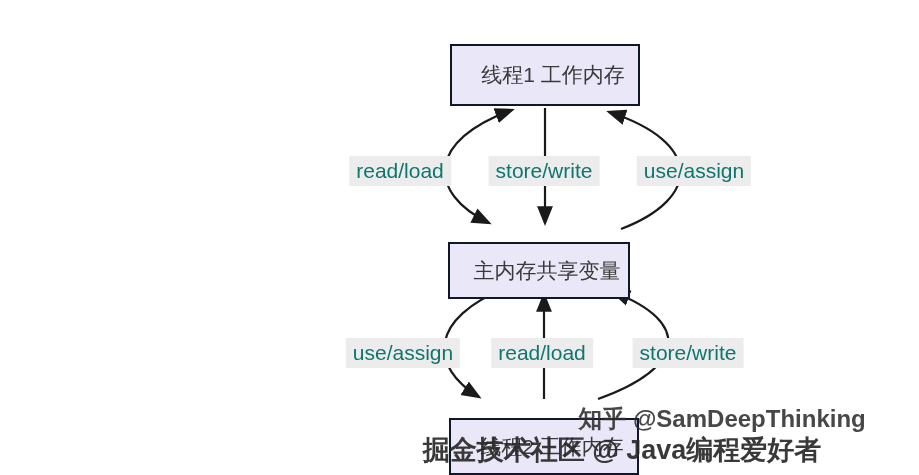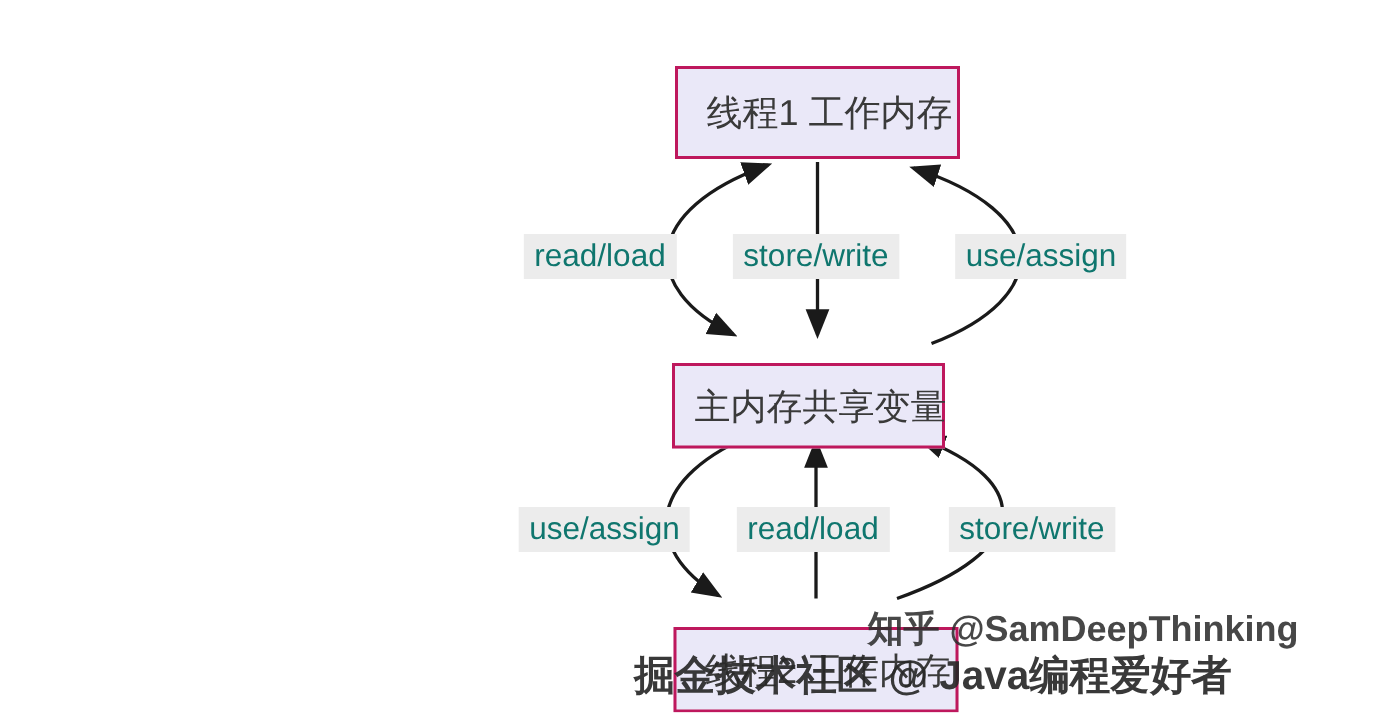--- a/index.html
+++ b/index.html
@@ -19,23 +19,23 @@
     position: absolute;
     left: 0; top: 0;
     width: 919px; height: 475px;
   }
   .node {
     position: absolute;
     display: flex;
     align-items: center;
     justify-content: center;
     background: #eae8f8;
-    border: 2px solid #be185d;
+    border: 2px solid #0f172a;
     color: #3a3a3a;
-    font-size: 24px;
+    font-size: 21px;
     white-space: nowrap;
     box-sizing: border-box;
     padding-left: 16px;
   }
   .node-thread1 { left: 450px; top: 44px;  width: 190px; height: 62px; }
   .node-main    { left: 448px; top: 230px; width: 182px; height: 57px; margin-top: 12px; }
   .node-thread2 { left: 449px; top: 418px; width: 190px; height: 57px; }
   .edge-label {
     position: absolute;
     transform: translate(-50%, -50%);

